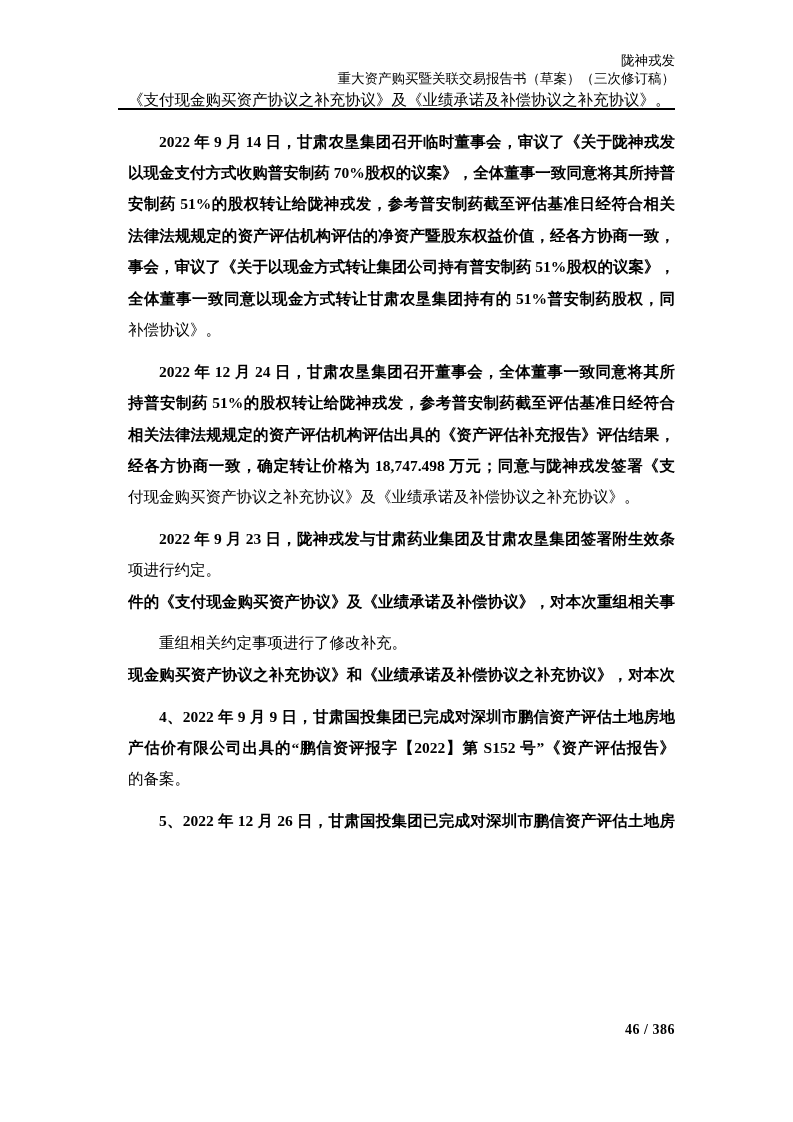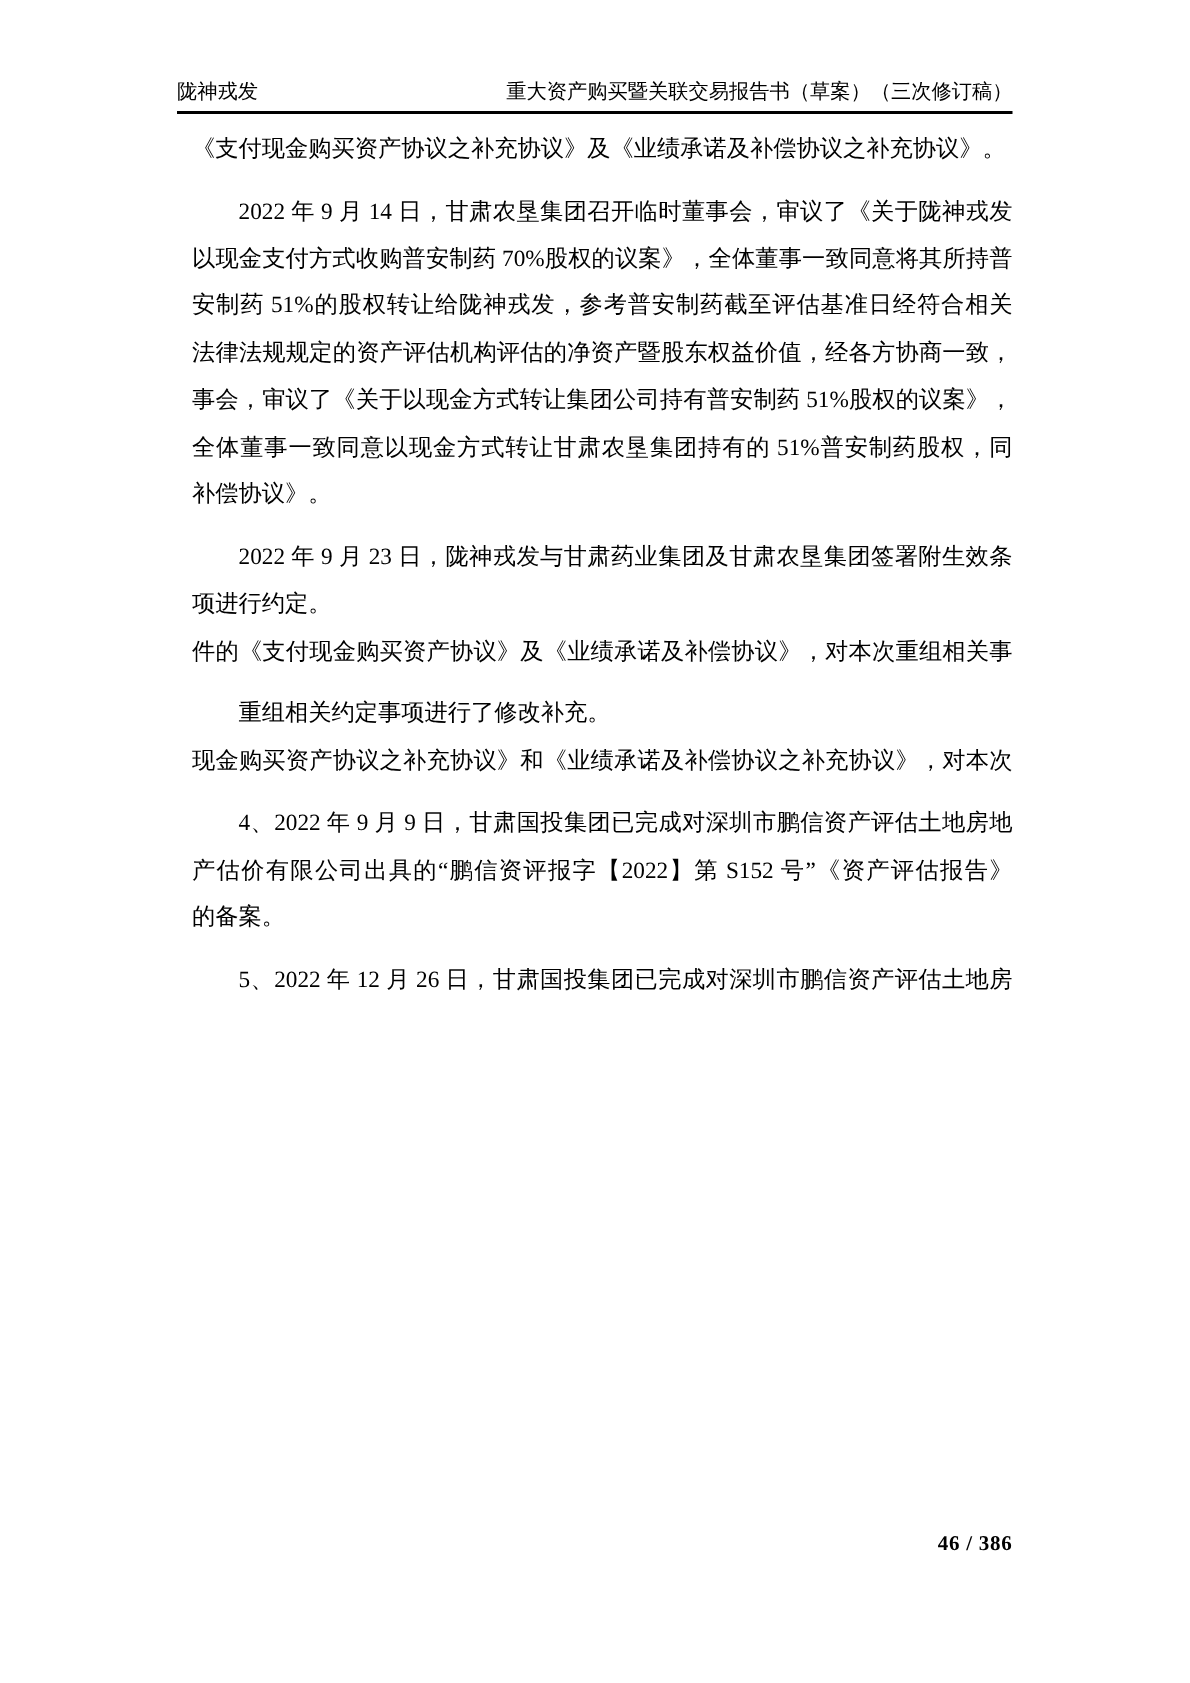--- a/index.html
+++ b/index.html
@@ -19,22 +19,23 @@
   .header {
     position: absolute;
     left: 118px;
     width: 557px;
     top: 52px;
     display: flex;
     justify-content: space-between;
     align-items: flex-end;
     font-size: 13.5px;
     line-height: 18px;
-    padding-bottom: 4px;
+    padding-bottom: 20px;
     border-bottom: 2px solid #000000;
+    flex-direction: column;
   }
   .header .h-left { white-space: nowrap; }
   .header .h-right { white-space: nowrap; }
   .doc-body {
     position: absolute;
     left: 118px;
     width: 557px;
     top: 84px;
     font-size: 15.5px;
   }
@@ -44,20 +45,21 @@
     height: 31.4px;
     overflow: hidden;
     text-align: left;
     white-space: normal;
     margin-left: 10px;
   }
   .line.full {
     text-align: justify;
     text-align-last: justify;
     text-justify: inter-character;
+    font-weight: bold;
   }
   .para.indent .line:first-child { text-indent: 31px; }
   .footer {
     position: absolute;
     right: 118px;
     top: 1022px;
     font-size: 14px;
     font-weight: bold;
     letter-spacing: 0.5px;
   }
@@ -79,20 +81,27 @@
       <div class="para indent">
         <div class="line full">2022 年 9 月 14 日，甘肃农垦集团召开临时董事会，审议了《关于陇神戎发</div>
         <div class="line full">以现金支付方式收购普安制药 70%股权的议案》，全体董事一致同意将其所持普</div>
         <div class="line full">安制药 51%的股权转让给陇神戎发，参考普安制药截至评估基准日经符合相关</div>
         <div class="line full">法律法规规定的资产评估机构评估的净资产暨股东权益价值，经各方协商一致，</div>
         <div class="line full">事会，审议了《关于以现金方式转让集团公司持有普安制药 51%股权的议案》，</div>
         <div class="line full">全体董事一致同意以现金方式转让甘肃农垦集团持有的 51%普安制药股权，同</div>
         <div class="line">补偿协议》。</div>
       </div>
       <div class="para indent">
+        <div class="line full">2022 年 12 月 24 日，甘肃农垦集团召开董事会，全体董事一致同意将其所</div>
+        <div class="line full">持普安制药 51%的股权转让给陇神戎发，参考普安制药截至评估基准日经符合</div>
+        <div class="line full">相关法律法规规定的资产评估机构评估出具的《资产评估补充报告》评估结果，</div>
+        <div class="line full">经各方协商一致，确定转让价格为 18,747.498 万元；同意与陇神戎发签署《支</div>
+        <div class="line">付现金购买资产协议之补充协议》及《业绩承诺及补偿协议之补充协议》。</div>
+      </div>
+      <div class="para indent">
         <div class="line full">2022 年 9 月 23 日，陇神戎发与甘肃药业集团及甘肃农垦集团签署附生效条</div>
         <div class="line">项进行约定。</div>
         <div class="line full">件的《支付现金购买资产协议》及《业绩承诺及补偿协议》，对本次重组相关事</div>
       </div>
       <div class="para indent">
         <div class="line">重组相关约定事项进行了修改补充。</div>
         <div class="line full">现金购买资产协议之补充协议》和《业绩承诺及补偿协议之补充协议》，对本次</div>
       </div>
       <div class="para indent">
         <div class="line full">4、2022 年 9 月 9 日，甘肃国投集团已完成对深圳市鹏信资产评估土地房地</div>

